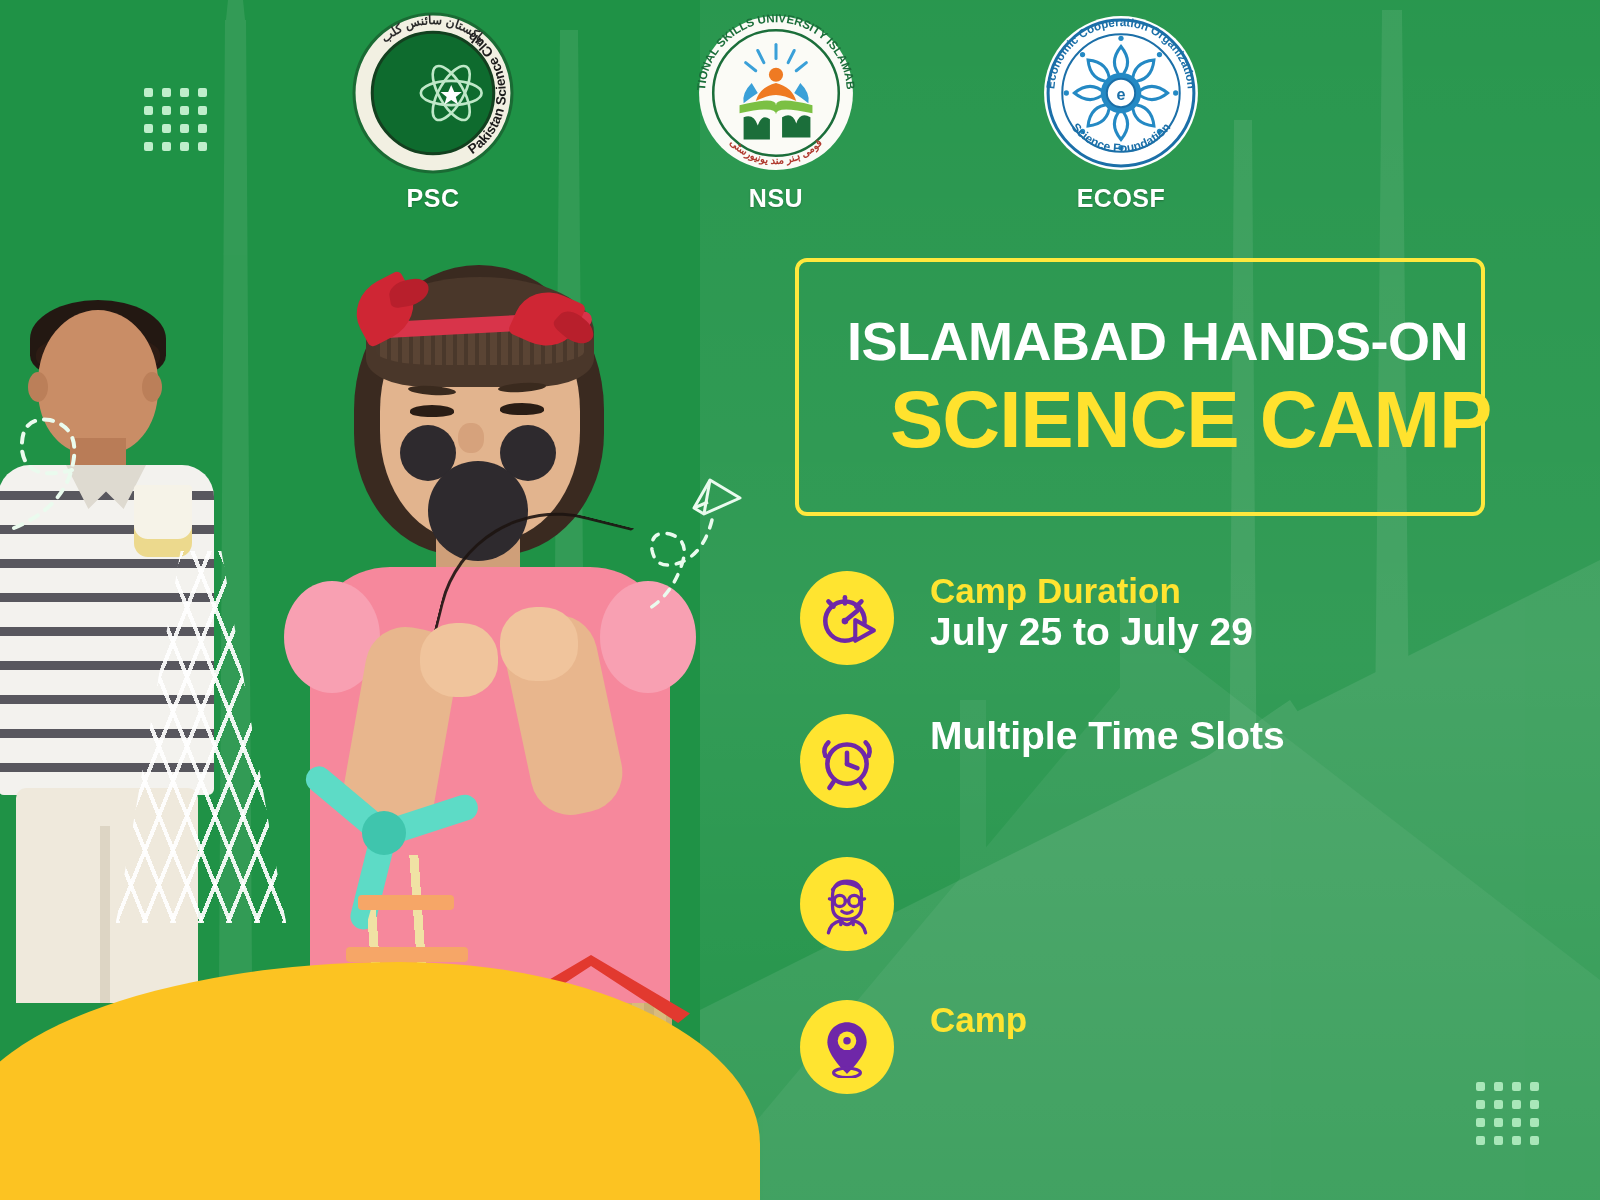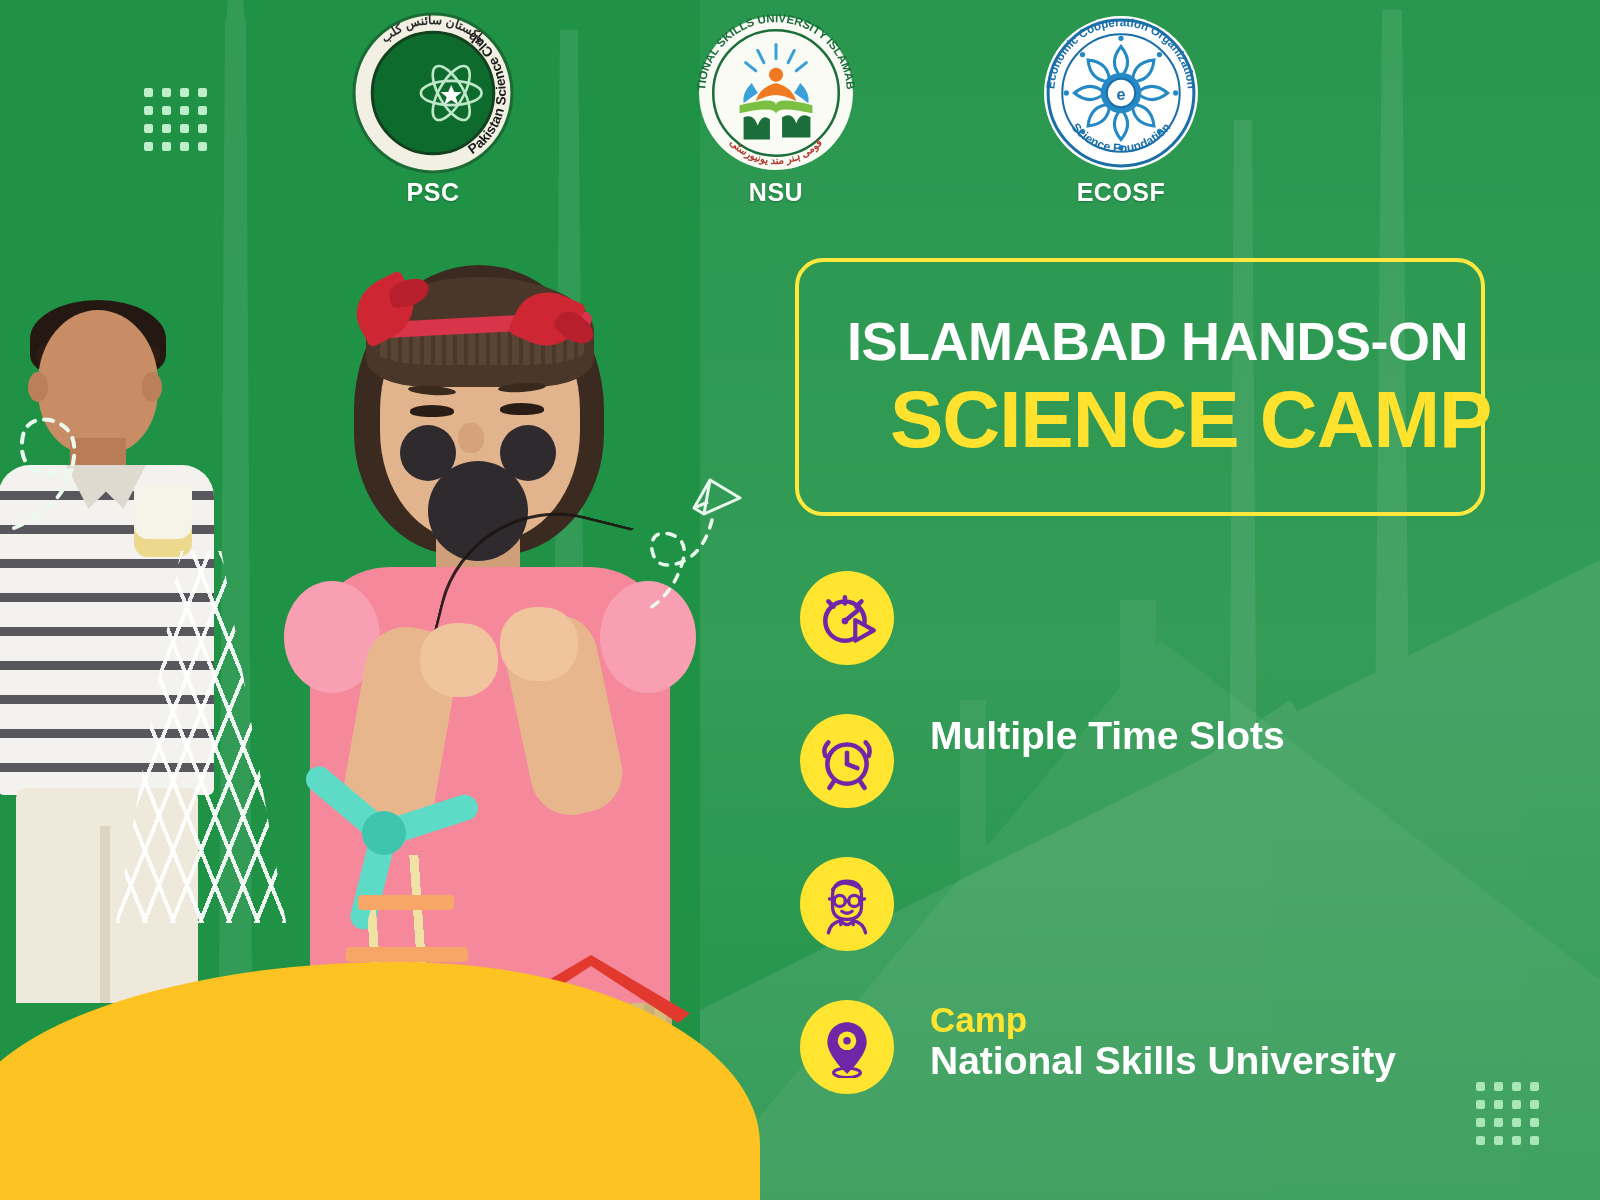--- a/index.html
+++ b/index.html
@@ -31,21 +31,21 @@
   .dot-grid span { display:block; width:9px; height:9px; border-radius:2px; background:#bfeecb; }
   #dots-tl { left:144px; top:88px; }
   #dots-br { left:1476px; top:1082px; }
   #dots-br span { background:#a9e7b9; }
 
   
   .logos { position:absolute; top:0; left:0; width:1600px; height:205px; }
   .logo-block { position:absolute; text-align:center; }
   .logo-caption {
     color:#ffffff; font-weight:bold; font-size:25px; letter-spacing:.5px;
-    text-shadow:0 1px 2px rgba(0,0,0,.25);
+    margin-top:6px; text-shadow:0 1px 2px rgba(0,0,0,.25);
   }
   #logo-psc   { left:352px; top:12px; width:162px; }
   #logo-nsu   { left:695px; top:12px; width:162px; }
   #logo-ecosf { left:1040px; top:12px; width:162px; }
 
   
   .photo-area {
     position:absolute; left:0; top:255px; width:760px; height:790px;
     overflow:hidden;
   }
@@ -166,21 +166,21 @@
     text-align:center; white-space:nowrap; line-height:1.1;
   }
   #reg-url {
     color:#fffbe8; font-size:50px; font-weight:bold; letter-spacing:.2px;
     text-align:center; white-space:nowrap; margin-top:6px; line-height:1.1;
   }
 
   
   .title-card {
     position:absolute; left:795px; top:258px; width:690px; height:258px;
-    border:4px solid #ffe83d; border-radius:28px;
+    border:4px solid #ffe83d; border-radius:12px;
   }
   #title-line1 {
     position:absolute; left:48px; top:48px; width:620px;
     color:#ffffff; font-size:54px; font-weight:bold; letter-spacing:-.5px;
     white-space:nowrap;
   }
   #title-line2 {
     position:absolute; left:48px; top:118px; width:620px;
     color:#ffe22e; font-size:80px; font-weight:bold; letter-spacing:-1px;
     white-space:nowrap; line-height:1;margin-left:43px;
@@ -472,20 +472,24 @@
             <circle cx="28" cy="33" r="19"></circle>
             <line x1="28" y1="10" x2="28" y2="16"></line>
             <line x1="12" y1="14" x2="17" y2="19"></line>
             <line x1="44" y1="14" x2="39" y2="19"></line>
             <line x1="28" y1="33" x2="40" y2="23"></line>
           </g>
           <circle cx="28" cy="33" r="3.2" fill="#6f27a8"></circle>
           <path d="M38 32 L56 42 L38 52 Z" fill="#ffe430" stroke="#6f27a8" stroke-width="4" stroke-linejoin="round"></path>
         </svg>
       </div>
+      <div class="info-text">
+        <div class="info-label">Camp Duration</div>
+        <div class="info-value">July 25 to July 29</div>
+      </div>
     </div>
 
     <div class="info-row">
       <div class="info-icon">
         <svg width="62" height="62" viewBox="0 0 60 60">
           <g fill="none" stroke="#6f27a8" stroke-width="4.4" stroke-linecap="round" stroke-linejoin="round">
             <circle cx="30" cy="33" r="19"></circle>
             <path d="M12 12 q-6 6 -3 13"></path>
             <path d="M48 12 q6 6 3 13"></path>
             <line x1="30" y1="33" x2="30" y2="22"></line>
@@ -523,20 +527,19 @@
       <div class="info-icon">
         <svg width="62" height="62" viewBox="0 0 60 60">
           <path d="M30 6 C19 6 11 14.6 11 25.4 C11 38.6 30 56 30 56 C30 56 49 38.6 49 25.4 C49 14.6 41 6 30 6 Z" fill="#6f27a8"></path>
           <circle cx="30" cy="24" r="9" fill="#ffe430"></circle>
           <circle cx="30" cy="24" r="3.6" fill="#6f27a8"></circle>
           <ellipse cx="30" cy="55" rx="13" ry="4.5" fill="none" stroke="#6f27a8" stroke-width="3"></ellipse>
         </svg>
       </div>
       <div class="info-text">
         <div class="info-label">Camp</div>
-        <div class="info-value">National Skills University</div>
       </div>
     </div>
   </div>
 
   <div class="reg-blob"></div>
 
 </div>
 
 </body></html>

